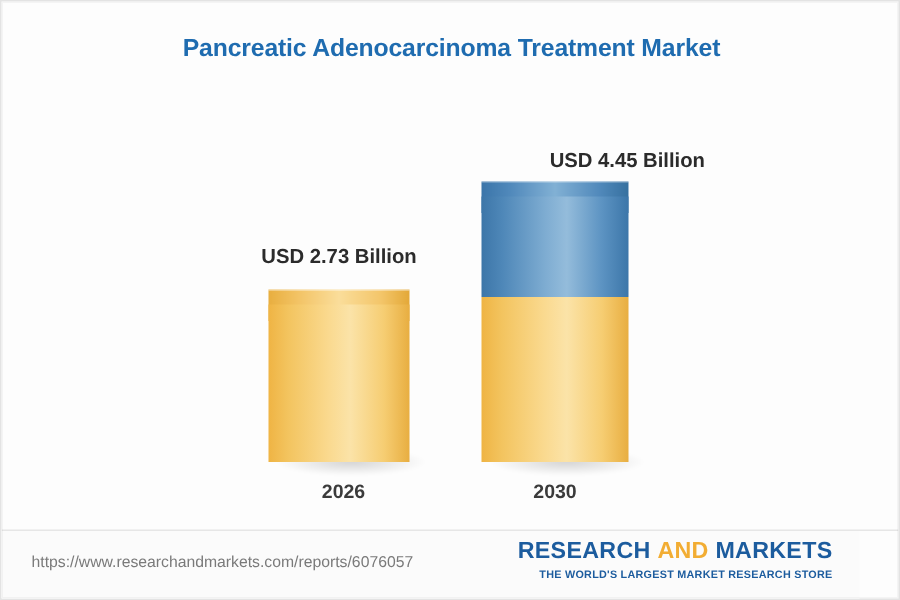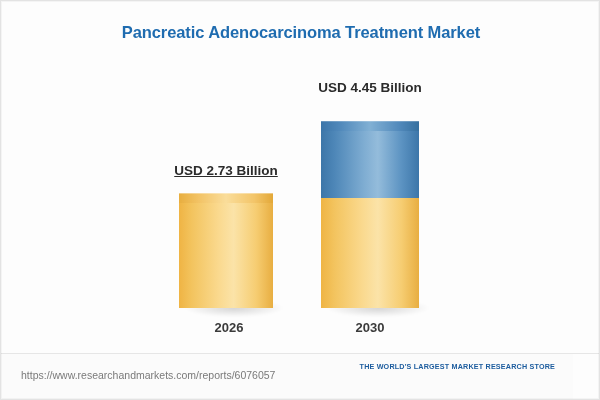--- a/index.html
+++ b/index.html
@@ -57,22 +57,22 @@
   }
 
   .value-label {
     position: absolute;
     text-align: center;
     font-size: 13.5px;
     font-weight: bold;
     color: #2b2b2b;
     white-space: nowrap;
   }
-  .value-label.left  { left: 125px; top: 162px; width: 200px; text-decoration: underline; }
-  .value-label.right { left: 269px; top: 79px;  width: 200px; }
+  .value-label.left  { left: 125px; top: 162px; width: 200px; }
+  .value-label.right { left: 269px; top: 98px;  width: 200px; text-align: right; }
 
   .cat-label {
     position: absolute;
     text-align: center;
     font-size: 13px;
     font-weight: bold;
     color: #3b3b3b;
     top: 319px;
     width: 160px;
   }
@@ -249,17 +249,18 @@
     <div class="cat-label left">2026</div>
     <div class="cat-label right">2030</div>
   </div>
 
   <div class="footer-rule"></div>
 
   <div class="footer">
     <div class="footer-url">https://www.researchandmarkets.com/reports/6076057</div>
 
     <div class="brand">
+      <div class="brand-main"><span class="brand-word-blue">RESEARCH</span><span>&nbsp;</span><span class="brand-word-gold">AND</span><span>&nbsp;</span><span class="brand-word-blue">MARKETS</span></div>
       <div class="brand-tag">THE WORLD'S LARGEST MARKET RESEARCH STORE</div>
     </div>
   </div>
 
 </div>
 
 </body></html>

